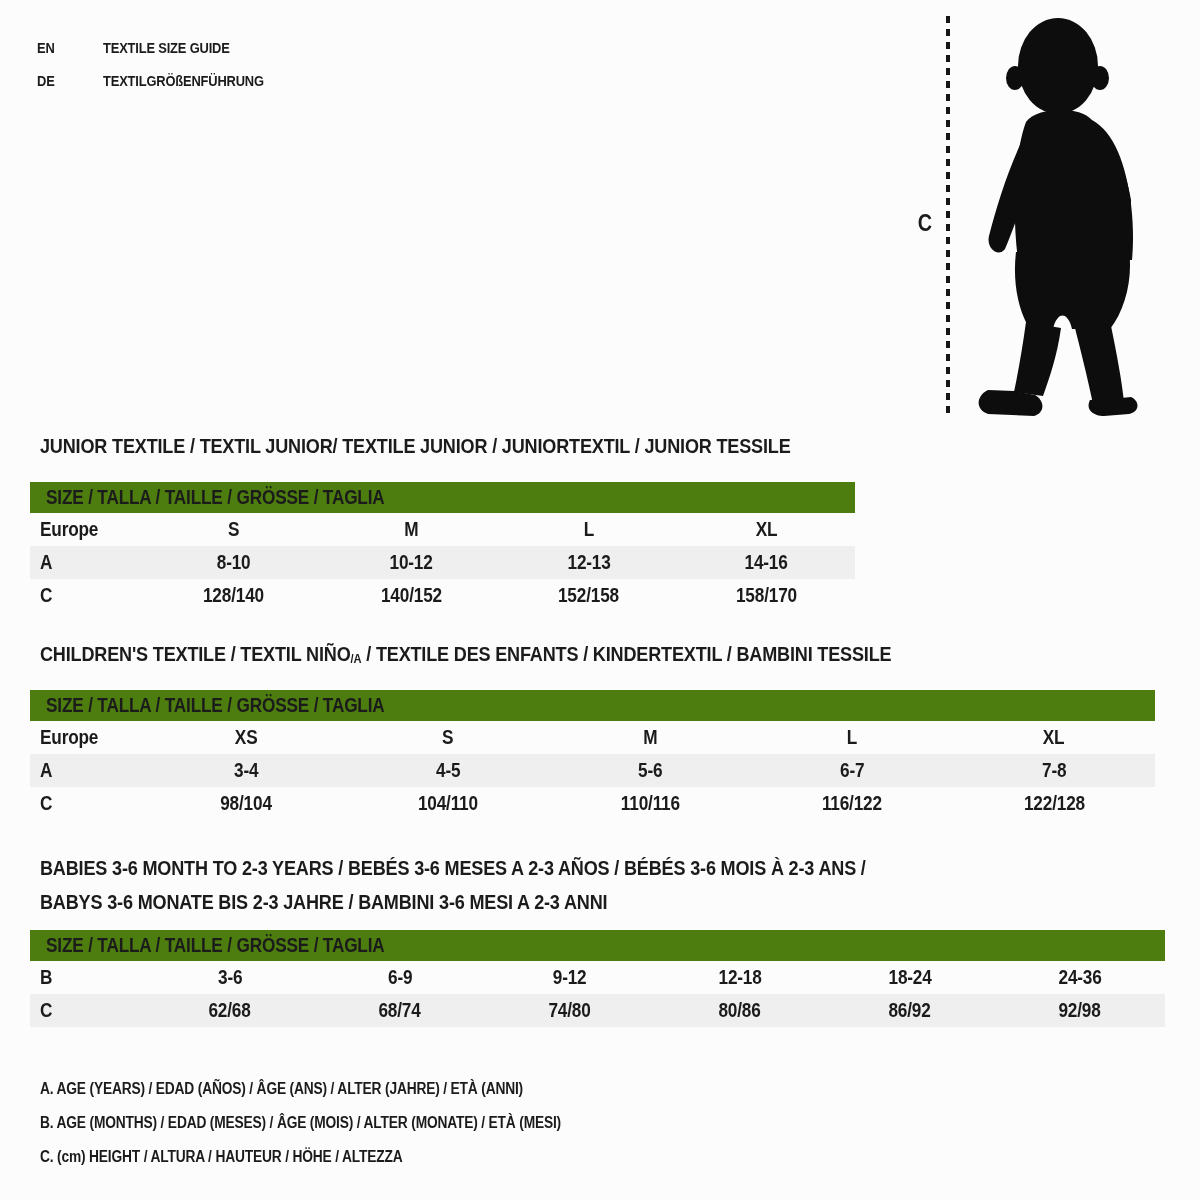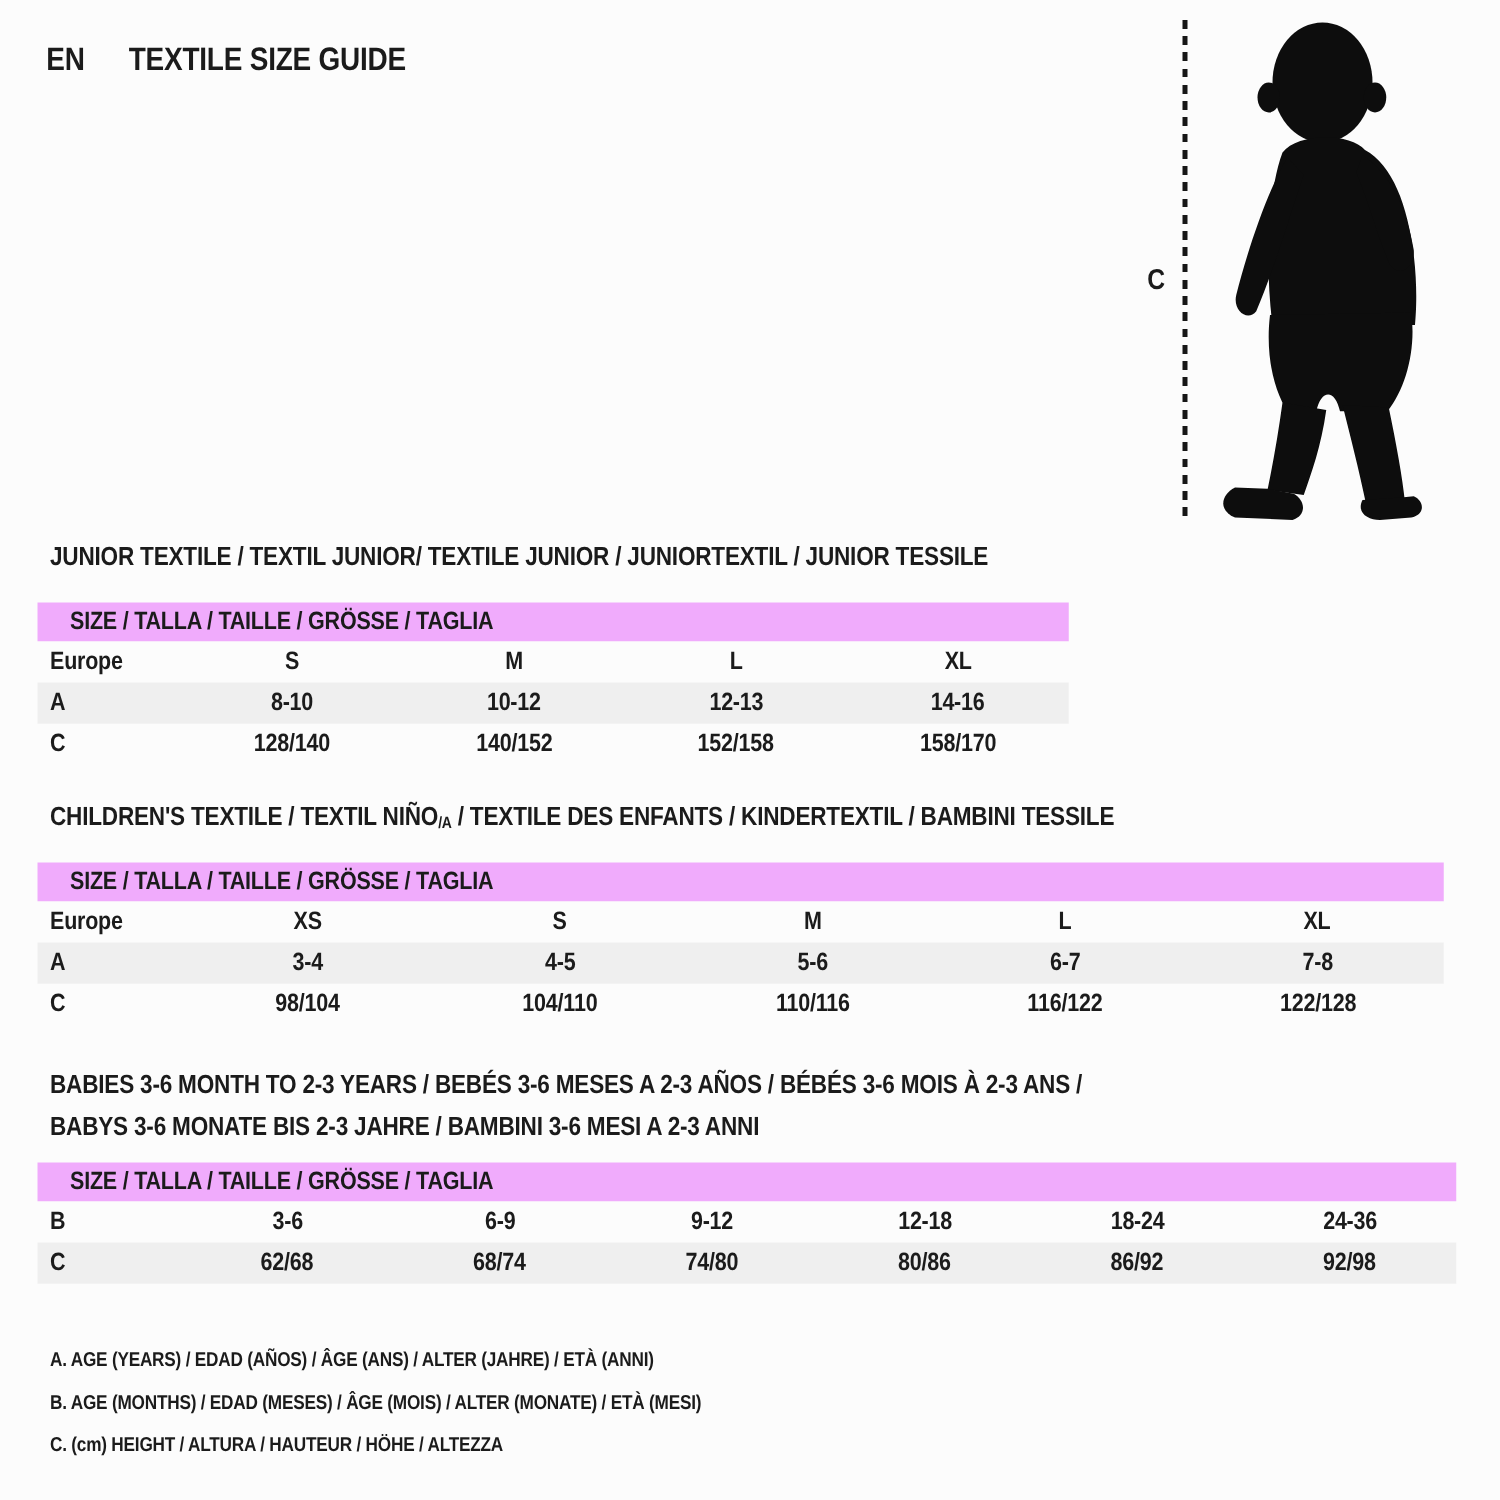--- a/index.html
+++ b/index.html
@@ -9,40 +9,40 @@
     font-family:"Liberation Sans", sans-serif;
     font-weight:700;
     overflow:hidden;
   }
   
   .cx { display:inline-block; transform:scaleX(.86); transform-origin:0 50%; white-space:nowrap; letter-spacing:-.2px; }
   .cxc { display:inline-block; transform:scaleX(.86); transform-origin:50% 50%; white-space:nowrap; letter-spacing:-.2px; }
 
   
   .langs { position:absolute; left:37px; top:31px; }
-  .lang-row { display:flex; height:33px; align-items:center; font-size:26px; }
+  .lang-row { display:flex; height:33px; align-items:center; font-size:15px; }
   .lang-code { width:66px; }
 
   
   .height-line {
     position:absolute; left:946px; top:16px; width:4px; height:400px;
     background:repeating-linear-gradient(to bottom,#161616 0 7px, transparent 7px 13px);
   }
   .c-label { position:absolute; left:912px; top:210px; font-size:23px; width:30px; text-align:center; }
   .silhouette { position:absolute; left:968px; top:14px; }
 
   
   .sec-title { position:absolute; left:40px; font-size:21px; line-height:24px; }
   .sub { font-size:13px; vertical-align:-2px; }
 
   
   .size-table { position:absolute; left:30px; font-size:20px; }
   .thead {
-    height:31px; background:#f0abfc; display:flex; align-items:center;
-    padding-left:26px; box-sizing:border-box;
+    height:31px; background:#4d7c0f; display:flex; align-items:center;
+    padding-left:16px; box-sizing:border-box;
   }
   .trow { display:grid; height:33px; align-items:center; }
   .trow.shaded { background:#efefef; }
   .cols-4 { grid-template-columns:115px repeat(4,1fr); }
   .cols-5 { grid-template-columns:115px repeat(5,1fr); }
   .cols-6 { grid-template-columns:115px repeat(6,1fr); }
   .rlabel { padding-left:10px; }
   .cell { text-align:center; }
 
   .t-junior   { top:482px; width:825px; }
@@ -53,20 +53,24 @@
   .legend { position:absolute; left:40px; top:1072px; font-size:16px; }
   .legend-line { height:34px; display:flex; align-items:center; }
 </style>
 </head>
 <body>
 
 <div class="langs">
   <div class="lang-row">
     <span class="lang-code cx">EN</span>
     <span class="cx">TEXTILE SIZE GUIDE</span>
+  </div>
+  <div class="lang-row">
+    <span class="lang-code cx">DE</span>
+    <span class="cx">TEXTILGRÖßENFÜHRUNG</span>
   </div>
 </div>
 
 <span class="c-label cx">C</span>
 <div class="height-line"></div>
 <svg class="silhouette" width="177" height="402" viewBox="0 0 177 402" fill="#0d0d0d" xmlns="http://www.w3.org/2000/svg">
   <ellipse cx="90" cy="52" rx="40" ry="48"></ellipse>
   <ellipse cx="47" cy="64" rx="9" ry="12"></ellipse>
   <ellipse cx="132" cy="64" rx="9" ry="12"></ellipse>
   <path d="M58,108 C70,92 112,92 124,106 C146,118 158,150 163,190 C166,215 165,235 164,246 L50,246 C44,200 46,140 58,108 Z"></path>

